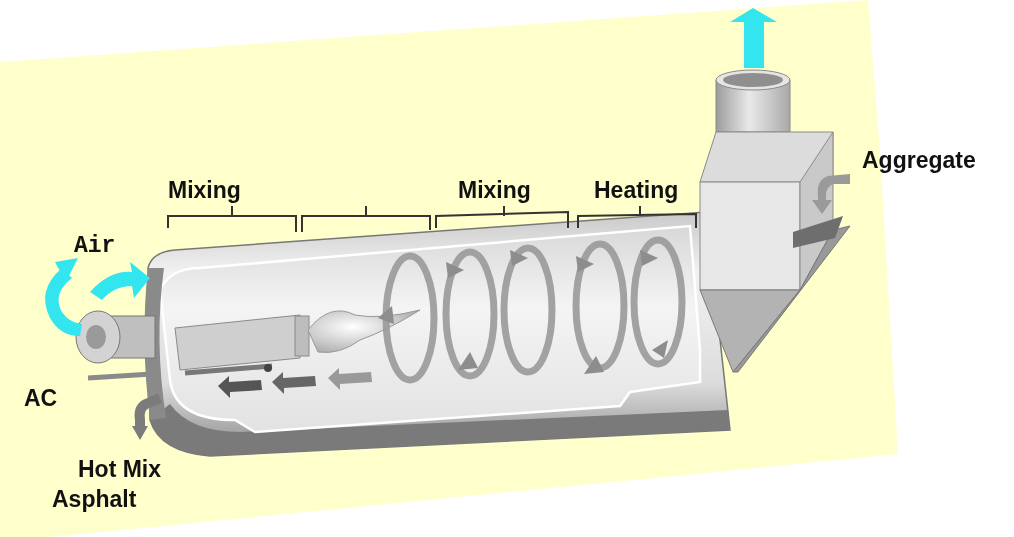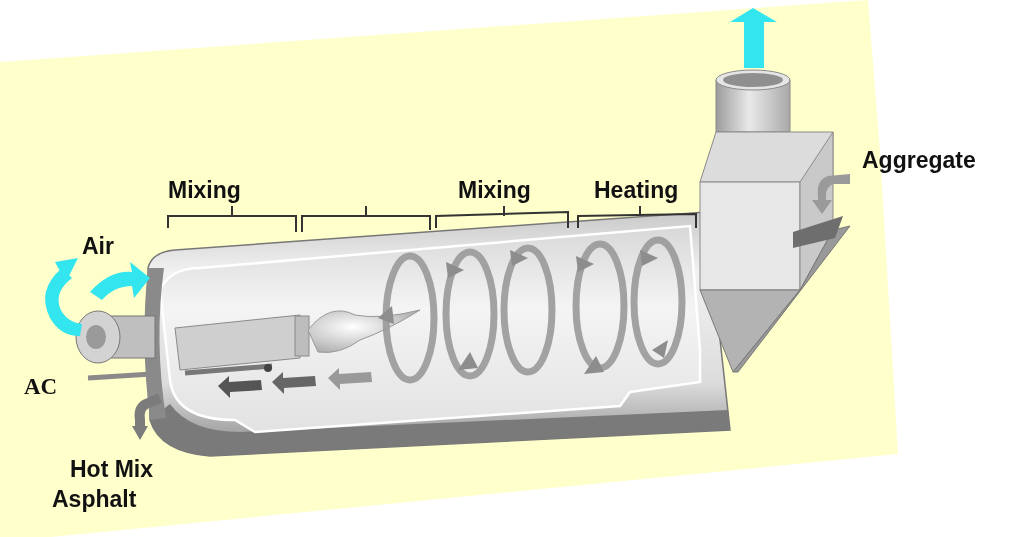--- a/index.html
+++ b/index.html
@@ -131,19 +131,19 @@
       <line x1="504" y1="216" x2="504" y2="206"></line>
       <path d="M578,228 L578,216 L696,214 L696,228"></path>
       <line x1="640" y1="216" x2="640" y2="206"></line>
     </g>
   </svg>
 
   <div class="label" style="left:168px; top:178px;">Mixing</div>
   <div class="label" style="left:458px; top:178px;">Mixing</div>
   <div class="label" style="left:594px; top:178px;">Heating</div>
 
-  <div class="label" style="left:82px; top:234px;">Air</div>
-  <div class="label" style="left:24px; top:374px;font-family:Liberation Serif, serif;">AC</div>
+  <div class="label" style="left:74px; top:234px;font-family:Liberation Mono, monospace;">Air</div>
+  <div class="label" style="left:24px; top:386px;">AC</div>
   <div class="label" style="left:862px; top:148px;">Aggregate</div>
-  <div class="label" style="left:70px; top:457px;">Hot Mix</div>
+  <div class="label" style="left:78px; top:457px;">Hot Mix</div>
   <div class="label" style="left:52px; top:487px;">Asphalt</div>
 
 </div>
 
 </body></html>

